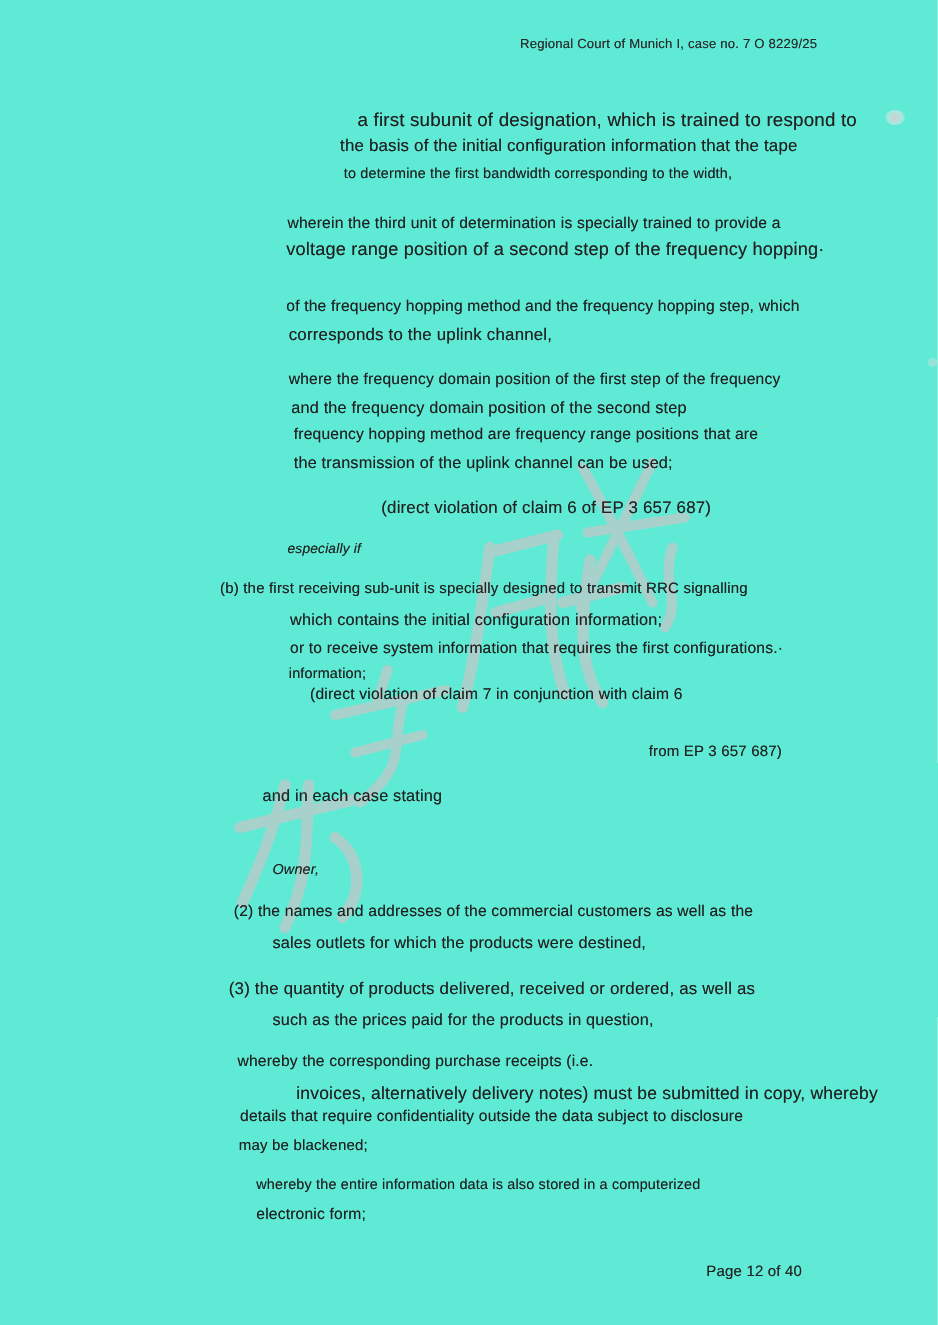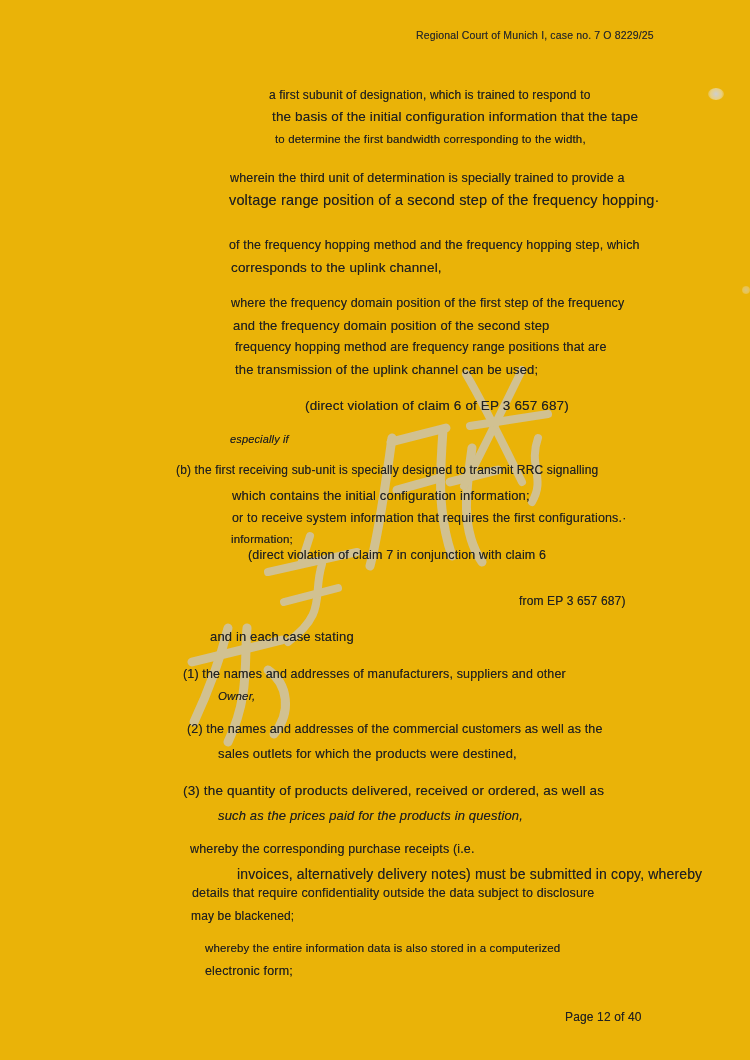--- a/index.html
+++ b/index.html
@@ -6,21 +6,21 @@
   html,body{margin:0;padding:0;}
   body{
     width:750px;height:1060px;
     background:#f2f2f0;
     font-family:"Liberation Sans","DejaVu Sans",sans-serif;
     -webkit-font-smoothing:antialiased;
   }
   .page{
     position:relative;
     width:750px;height:1060px;
-    background:#eab308;
+    background:#5eead4;
     overflow:hidden;
     color:#1e1e1e;
   }
   .ln{
     position:absolute;
     white-space:nowrap;
     color:#212121;
     letter-spacing:0.15px;
     text-shadow:0 0 0.4px rgba(30,30,30,0.55);
   }
@@ -76,21 +76,21 @@
         <path d="M316,44 C336,78 354,116 372,152"></path>
         <path d="M372,40 C352,80 334,118 314,156"></path>
         <path d="M320,96 L398,84"></path>
         <path d="M388,108 C378,136 396,148 382,172"></path>
       </g>
     </g>
   </svg>
 
   <div class="ln hdr" style="left:416px;top:29px;font-size:10.5px;">Regional Court of Munich I, case no. 7 O 8229/25</div>
 
-  <div class="ln" style="left:269px;top:88px;font-size:12px;">a first subunit of designation, which is trained to respond to</div>
+  <div class="ln" style="left:286px;top:88px;font-size:15px;">a first subunit of designation, which is trained to respond to</div>
   <div class="ln" style="left:272px;top:109px;font-size:13.5px;">the basis of the initial configuration information that the tape</div>
   <div class="ln" style="left:275px;top:133px;font-size:11.5px;">to determine the first bandwidth corresponding to the width,</div>
 
   <div class="ln" style="left:230px;top:171px;font-size:12.5px;">wherein the third unit of determination is specially trained to provide a</div>
   <div class="ln" style="left:229px;top:192px;font-size:14.5px;">voltage range position of a second step of the frequency hopping·</div>
   <div class="ln" style="left:229px;top:238px;font-size:12.5px;">of the frequency hopping method and the frequency hopping step, which</div>
   <div class="ln" style="left:231px;top:260px;font-size:13.5px;">corresponds to the uplink channel,</div>
 
   <div class="ln" style="left:231px;top:296px;font-size:12.5px;">where the frequency domain position of the first step of the frequency</div>
   <div class="ln" style="left:233px;top:318px;font-size:13px;">and the frequency domain position of the second step</div>
@@ -104,28 +104,27 @@
   <div class="ln" style="left:176px;top:463px;font-size:12px;">(b) the first receiving sub-unit is specially designed to transmit RRC signalling</div>
   <div class="ln" style="left:232px;top:488px;font-size:13px;">which contains the initial configuration information;</div>
   <div class="ln" style="left:232px;top:511px;font-size:12.5px;">or to receive system information that requires the first configurations.·</div>
   <div class="ln" style="left:231px;top:533px;font-size:11.5px;">information;</div>
 
   <div class="ln" style="left:248px;top:548px;font-size:12.5px;">(direct violation of claim 7 in conjunction with claim 6</div>
   <div class="ln" style="left:519px;top:594px;font-size:12px;">from EP 3 657 687)</div>
 
   <div class="ln" style="left:210px;top:629px;font-size:13px;">and in each case stating</div>
 
-  <div class="ln" style="left:183px;top:667px;font-size:12.5px;">(1) the names and addresses of manufacturers, suppliers and other</div>
   <div class="ln" style="left:218px;top:690px;font-size:11.5px;font-style:italic;">Owner,</div>
 
   <div class="ln" style="left:187px;top:722px;font-size:12.5px;text-align:center;">(2) the names and addresses of the commercial customers as well as the</div>
   <div class="ln" style="left:218px;top:746px;font-size:13px;">sales outlets for which the products were destined,</div>
 
   <div class="ln" style="left:183px;top:783px;font-size:13.5px;">(3) the quantity of products delivered, received or ordered, as well as</div>
-  <div class="ln" style="left:218px;top:808px;font-size:13px;font-style:italic;">such as the prices paid for the products in question,</div>
+  <div class="ln" style="left:218px;top:808px;font-size:13px;">such as the prices paid for the products in question,</div>
 
   <div class="ln" style="left:190px;top:842px;font-size:12.5px;">whereby the corresponding purchase receipts (i.e.</div>
   <div class="ln" style="left:189px;top:866px;font-size:14px;padding-left:48px;">invoices, alternatively delivery notes) must be submitted in copy, whereby</div>
   <div class="ln" style="left:192px;top:886px;font-size:12.5px;">details that require confidentiality outside the data subject to disclosure</div>
   <div class="ln" style="left:191px;top:909px;font-size:12px;">may be blackened;</div>
 
   <div class="ln" style="left:205px;top:942px;font-size:11.5px;">whereby the entire information data is also stored in a computerized</div>
   <div class="ln" style="left:205px;top:964px;font-size:12.5px;">electronic form;</div>
 
   <div class="ln ftr" style="left:565px;top:1010px;font-size:12px;">Page 12 of 40</div>

